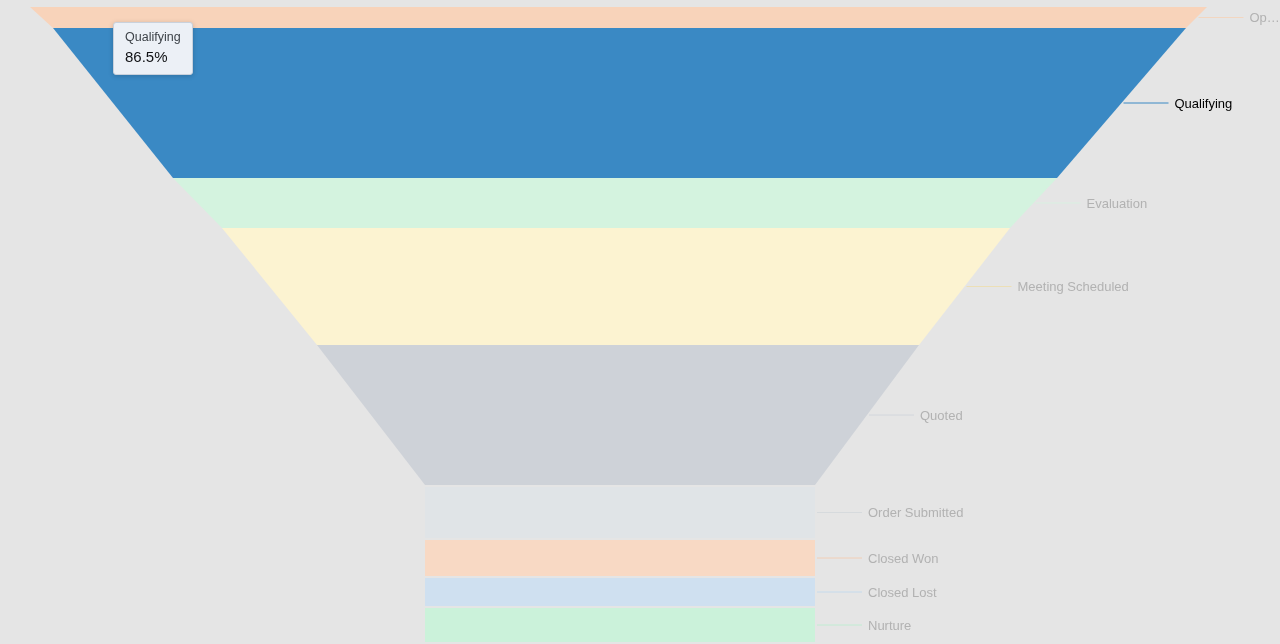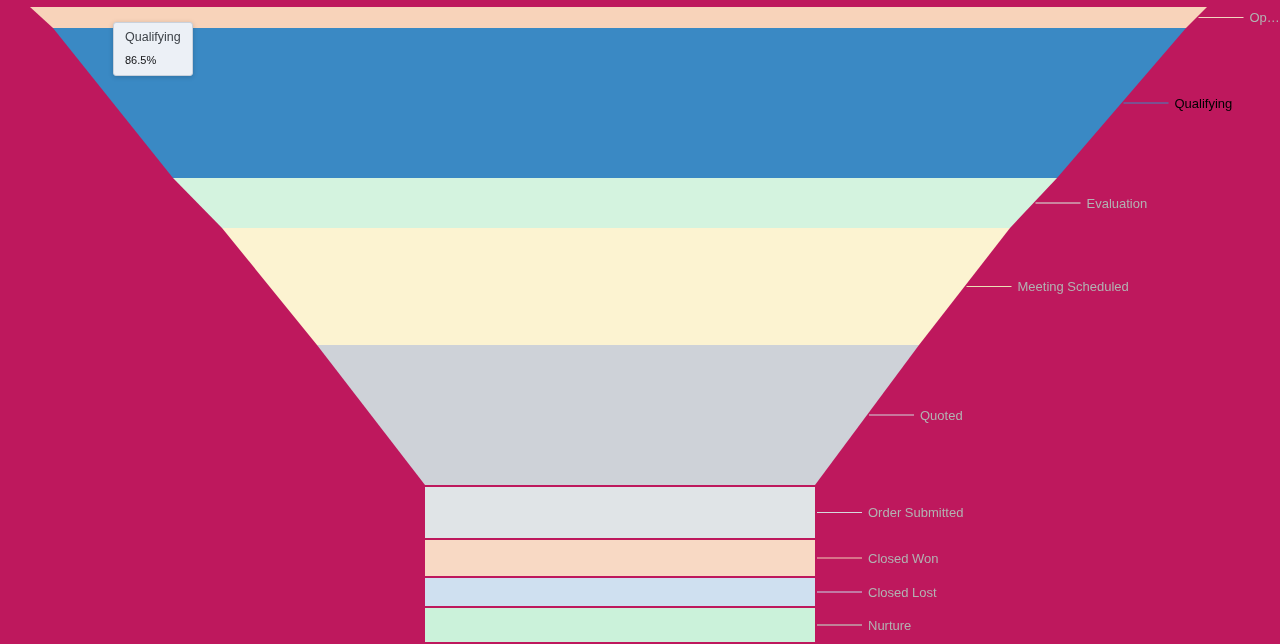--- a/index.html
+++ b/index.html
@@ -4,21 +4,21 @@
 <style>
   html, body {
     margin: 0;
     padding: 0;
     background: #ffffff;
   }
   .chart-stage {
     position: relative;
     width: 1280px;
     height: 644px;
-    background: #be185d;
+    background: #e5e5e5;
     overflow: hidden;
     font-family: "Liberation Sans", sans-serif;
   }
   .chart-stage svg {
     display: block;
     width: 1280px;
     height: 644px;
   }
   svg text {
     font-family: "Liberation Sans", sans-serif;
@@ -36,24 +36,24 @@
     min-width: 54px;
     pointer-events: none;
   }
   .tooltip-title {
     font-size: 12.5px;
     color: #3d4248;
     line-height: 1.25;
     white-space: nowrap;
   }
   .tooltip-value {
-    font-size: 11px;
+    font-size: 15px;
     color: #101114;
     line-height: 1.25;
-    margin-top: 8px;
+    margin-top: 2px;
     white-space: nowrap;
   }
 </style>
 </head>
 <body>
 
 <div class="chart-stage">
 
   <svg viewBox="0 0 1280 644" xmlns="http://www.w3.org/2000/svg">
       <polygon points="30,7 1207,7 1186,28 53,28" fill="#f8d3ba"></polygon>

